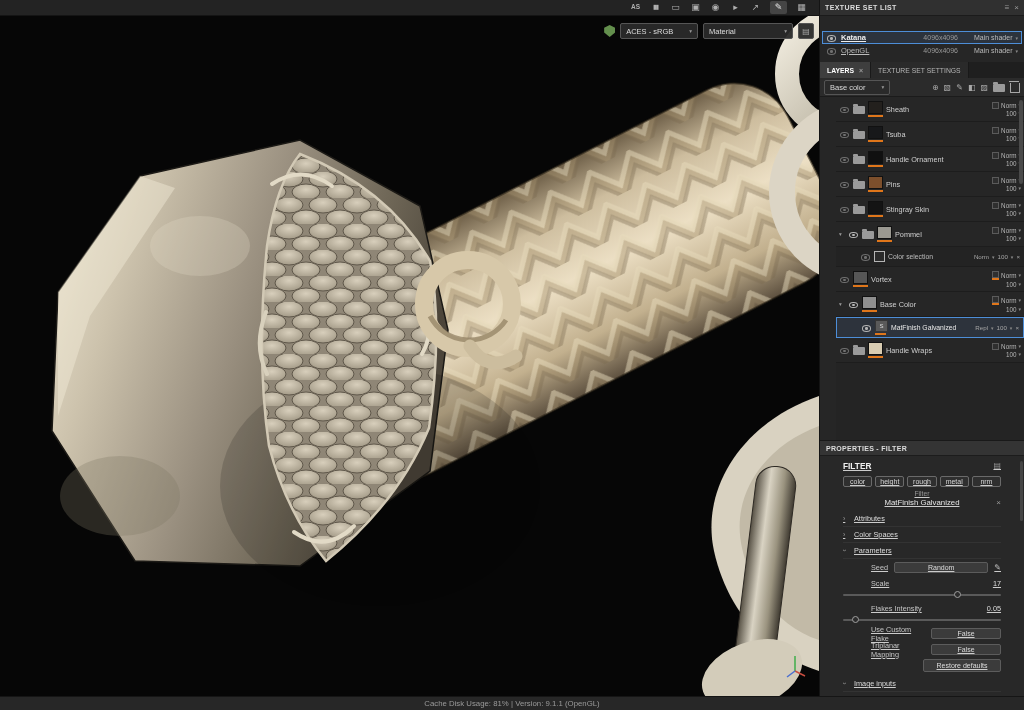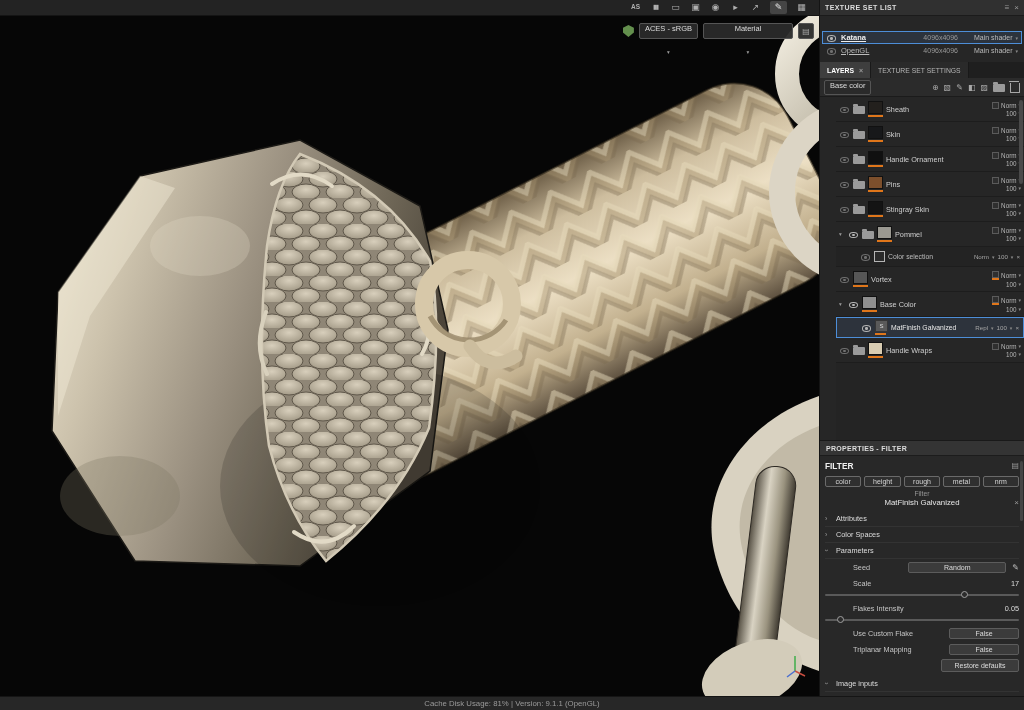--- a/index.html
+++ b/index.html
@@ -29,21 +29,21 @@
   .i-fill::before{content:"◧";}
   .i-hatch::before{content:"▨";}
   .i-props::before{content:"▤";}
   .i-chev-c::before{content:"›";}
   .i-chev-o::before{content:"›";display:inline-block;transform:rotate(90deg);}
   
   .viewport{position:absolute;left:0;top:16px;width:819px;height:680px;background:#060606;overflow:hidden;}
   .vtoolbar{position:absolute;top:7px;right:5px;display:flex;align-items:center;gap:5px;z-index:5;}
   .shield{width:11px;height:12px;background:#638f4d;clip-path:polygon(50% 0,100% 22%,100% 62%,50% 100%,0 62%,0 22%);}
   .dd{display:flex;align-items:center;gap:16px;background:rgba(42,42,42,.95);border:1px solid #555;border-radius:2px;
-      height:14px;padding:0 5px;font-size:7.5px;color:#ddd;flex-direction:column;}
+      height:14px;padding:0 5px;font-size:7.5px;color:#ddd;}
   .dd .arrow{font-size:5.5px;color:#999;}
   .arrow::before{content:"▾";}
   .vdock{width:14px;height:14px;background:rgba(42,42,42,.95);border:1px solid #555;border-radius:2px;color:#aaa;
          font-size:8px;display:flex;align-items:center;justify-content:center;}
   
   .rightpanel{position:absolute;left:819px;top:0;width:205px;height:696px;background:#262626;border-left:1px solid #141414;box-sizing:border-box;}
   .tsl-header{position:absolute;top:0;left:0;right:0;height:15px;background:#303030;display:flex;align-items:center;
               padding:0 5px;gap:5px;border-bottom:1px solid #1b1b1b;}
   .tsl-title{flex:1;font-size:7px;font-weight:bold;letter-spacing:.4px;color:#ddd;}
   .hico{color:#9a9a9a;font-size:8px;line-height:1;}
@@ -96,21 +96,21 @@
   .fxthumb{width:11px;height:10px;background:#5a5a5a;border:1px solid #363636;color:#ddd;font-size:6px;display:flex;
            align-items:center;justify-content:center;}
   .fxthumb::before{content:"S";}
   .ename{flex:1;white-space:nowrap;overflow:hidden;}
   .einfo{display:flex;align-items:center;gap:3px;font-size:6.2px;color:#a5a5a5;flex:none;}
   .vscroll{position:absolute;right:1px;top:3px;width:4px;height:84px;background:#4a4a4a;border-radius:2px;}
   
   .props{position:absolute;top:440px;left:0;right:0;bottom:0;background:#282828;border-top:1px solid #191919;}
   .props-header{height:14px;background:#343434;display:flex;align-items:center;padding:0 6px;font-size:7px;font-weight:bold;
                 letter-spacing:.3px;color:#ddd;border-bottom:1px solid #1c1c1c;}
-  .props-body{position:absolute;top:14px;left:0;right:0;bottom:0;padding:4px 5px;box-sizing:border-box;font-size:7.3px;color:#ccc;overflow:hidden;}
+  .props-body{position:absolute;top:14px;left:0;right:0;bottom:0;padding:4px 23px;box-sizing:border-box;font-size:7.3px;color:#ccc;overflow:hidden;text-decoration:underline;}
   .ftitle{display:flex;align-items:center;height:13px;}
   .ftitle .fname{flex:1;font-size:8.3px;font-weight:bold;color:#f0f0f0;}
   .chips{display:flex;gap:3px;margin:4px 0 3px 0;}
   .chip{border:1px solid #6a6a6a;border-radius:2px;background:#2f2f2f;color:#d5d5d5;font-size:7px;padding:1px 0;flex:1;text-align:center;}
   .flabel{text-align:center;color:#969696;font-size:6.8px;margin-top:2px;}
   .fnamerow{position:relative;text-align:center;color:#e6e6e6;font-size:7.8px;margin:1px 0 4px 0;}
   .fnamerow .i-x{position:absolute;right:0;top:0;color:#999;font-size:8px;}
   .grow{display:flex;align-items:center;gap:5px;height:15px;border-bottom:1px solid #333;color:#ddd;}
   .grow .gchev{width:6px;color:#999;font-size:7px;}
   .prow{display:flex;align-items:center;height:15px;margin-top:1px;gap:6px;margin-left:28px;}
@@ -330,21 +330,21 @@
         </span>
       </div>
 
       <div class="lrow">
         <span class="eye dim"></span>
         <span class="folder"></span>
         <span class="thumbw">
             <span class="thumb" style="background: rgb(23, 24, 26);"></span>
             <span class="cbar"></span>
           </span>
-        <span class="lname">Skin</span>
+        <span class="lname">Tsuba</span>
         <span class="lright">
           <span class="bl">
               <span class="msq"></span>
               <span>Norm</span>
               <span class="sarr"></span>
             </span>
           <span class="bl">
               <span>100</span>
               <span class="sarr"></span>
             </span>

